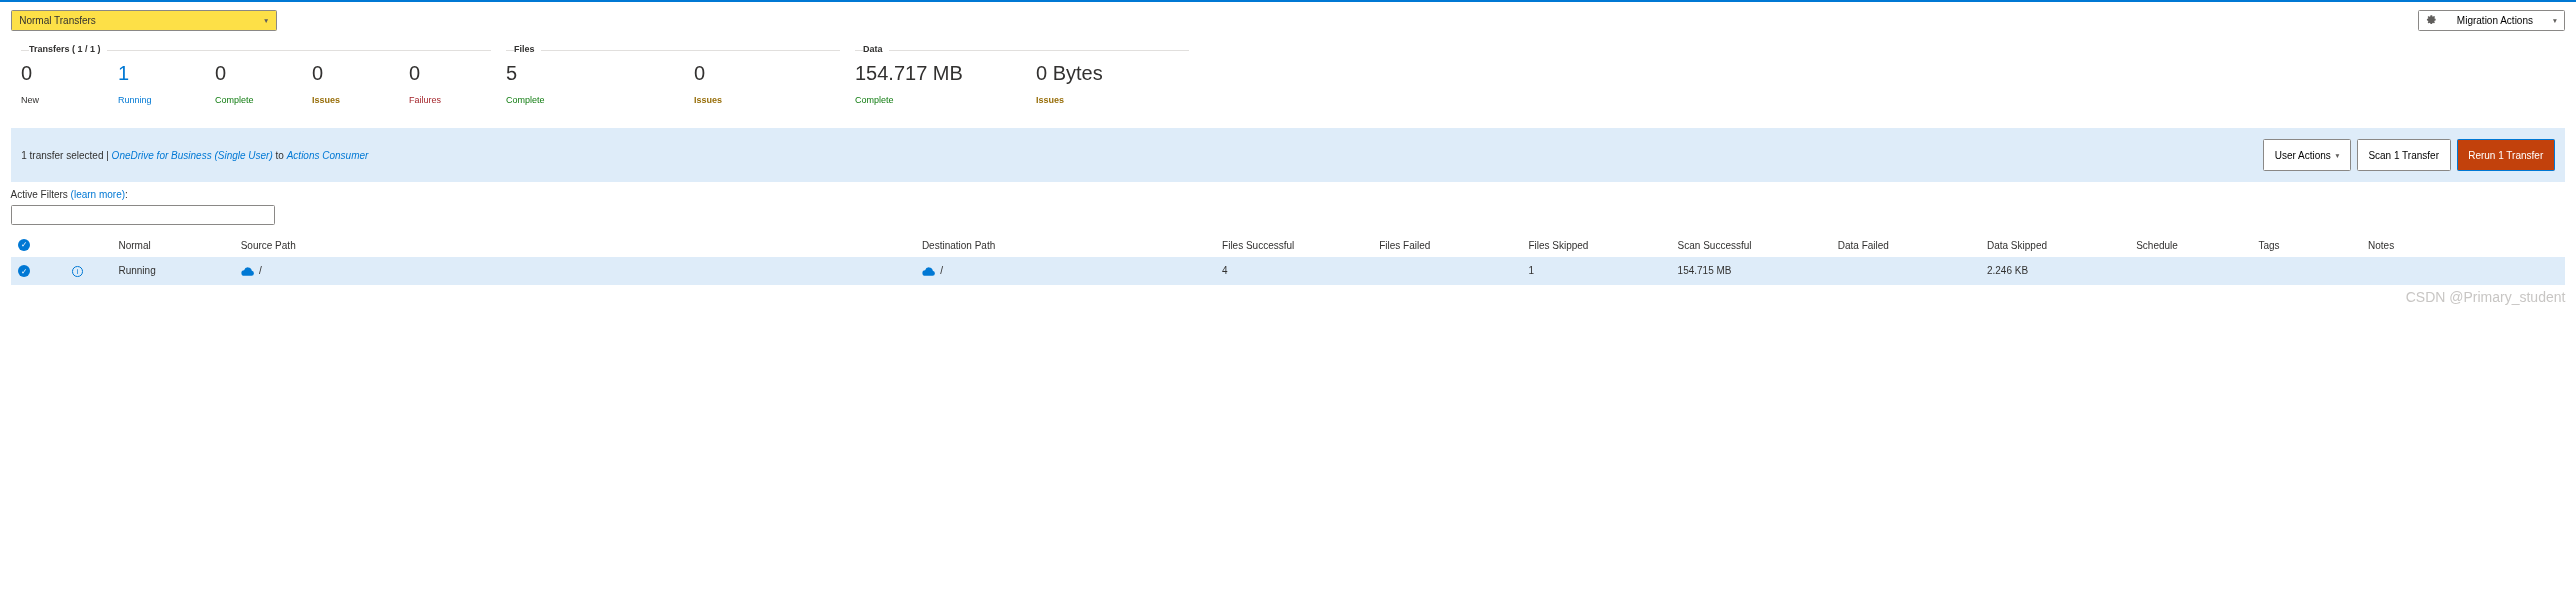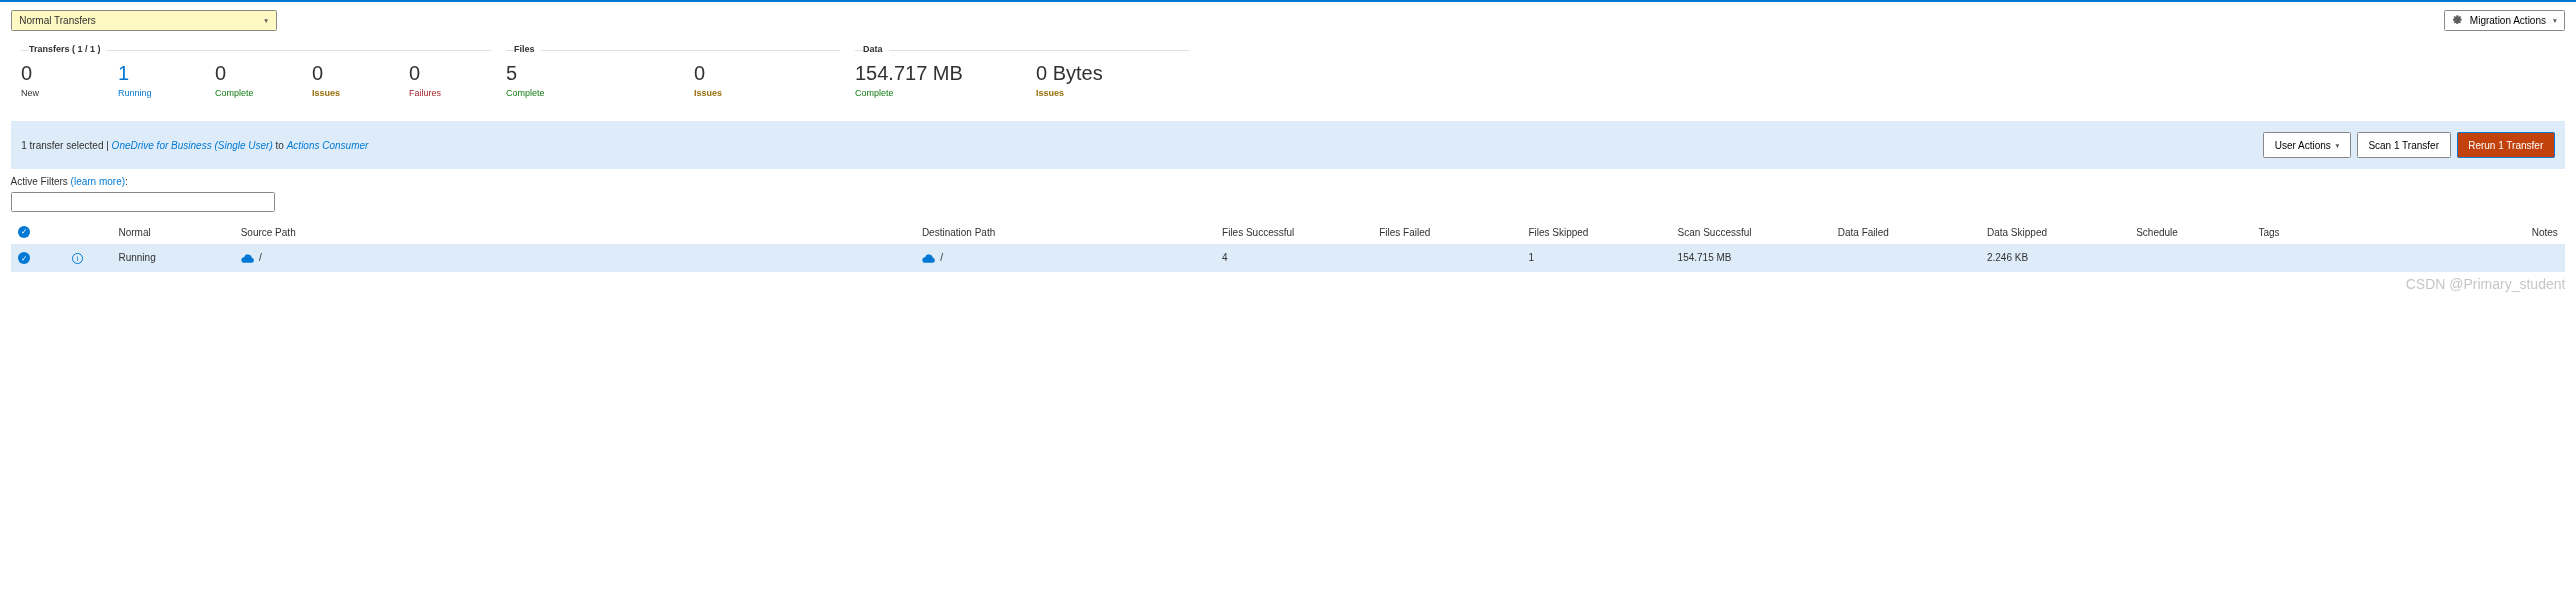--- a/index.html
+++ b/index.html
@@ -16,37 +16,37 @@
       display: flex;
       justify-content: space-between;
       align-items: center;
       padding: 7.6px 10.6px;
     }
     .transfer-select {
       width: 266px;
       height: 21px;
       border: 0.8px solid #8a8886;
       border-radius: 1.5px;
-      background: #fef9c3;
+      background: #fde047;
       display: flex;
       align-items: center;
       justify-content: space-between;
       padding: 0 7.6px;
       font-size: 10px;
       color: #323130;
     }
     .chevron { font-size: 7.6px; color: #605e5c; }
     .migration-btn {
       height: 21px;
       border: 0.8px solid #8a8886;
       border-radius: 1.5px;
       background: #fff;
       display: inline-flex;
       align-items: center;
-      gap: 7px;
+      gap: 20px;
       padding: 0 7.6px;
       font-size: 10px;
       cursor: pointer;
     }
     .gear-icon svg { width: 10.6px; height: 10.6px; }
 
     .stats-row {
       display: flex;
       padding: 7.6px 21px 23px 21px;
       gap: 0;
@@ -79,41 +79,41 @@
     .stat-item {
       padding-top: 16.7px;
       min-width: 91px;
       margin-right: 6px;
     }
     .stat-value {
       font-size: 20px;
       font-weight: 400;
       line-height: 1.1;
     }
-    .stat-label { font-size: 9px; margin-top: 4px; }
+    .stat-label { font-size: 9px; margin-top: 11px; }
     .c-new { color: #323130; }
     .c-running { color: #0078d4; }
     .c-complete { color: #107c10; }
     .c-issues { color: #986f0b; font-weight: bold; }
     .c-failures { color: #a4262c; }
 
     .selection-bar {
       background: #deecf9;
       margin: 0 10.6px;
       padding: 10.6px 10.6px;
       display: flex;
       align-items: center;
       justify-content: space-between;
       font-size: 10px;
     }
     .selection-text { color: #323130; }
     .selection-text em { color: #0078d4; font-style: italic; }
     .selection-actions { display: flex; gap: 6px; }
     .btn {
-      height: 26px;
+      height: 32px;
       border: 0.8px solid #8a8886;
       background: #fff;
       border-radius: 1.5px;
       padding: 0 10.6px;
       font-size: 10px;
       cursor: pointer;
       display: inline-flex;
       align-items: center;
       gap: 4.6px;
     }
@@ -171,21 +171,21 @@
     }
 
     .col-check { width: 30px; }
     .col-info  { width: 23px; }
     .col-status{ width: 68px; }
     .col-src   { width: 379px; }
     .col-dst   { width: 167px; }
     .col-num   { width: 83px; }
     .col-sched { width: 68px; }
     .col-tags  { width: 61px; }
-    .col-notes { width: 114px; text-align: right;}
+    .col-notes { width: 114px; text-align: left;}
   </style>
 </head>
 <body>
 
 <div class="top-bar">
   <div class="transfer-select">
     <span>Normal Transfers</span>
     <span class="chevron">▾</span>
   </div>
   <button class="migration-btn">

